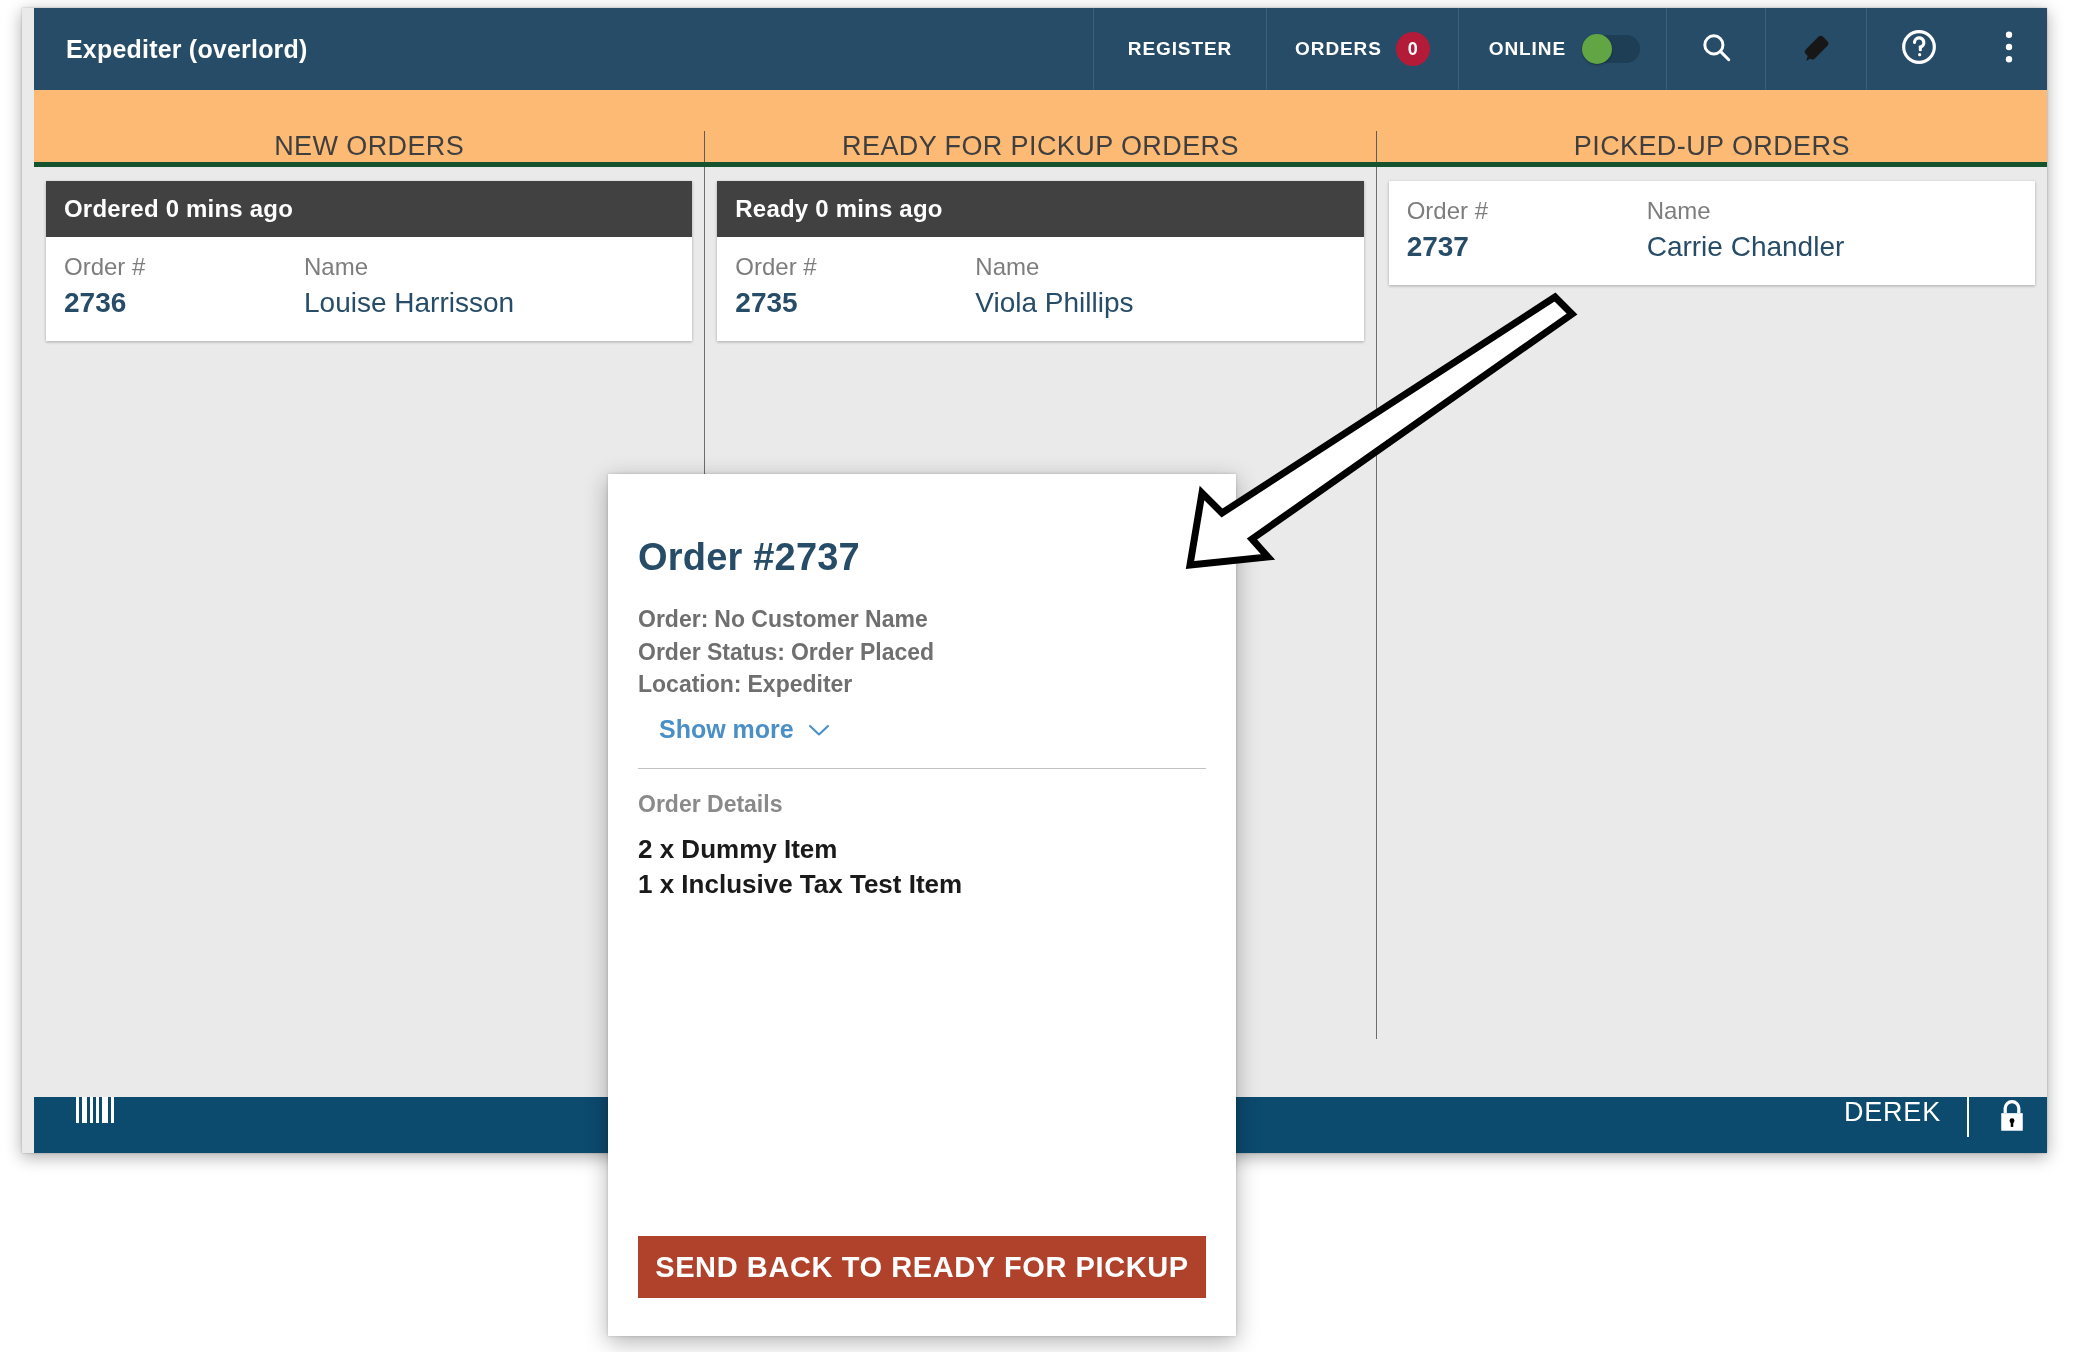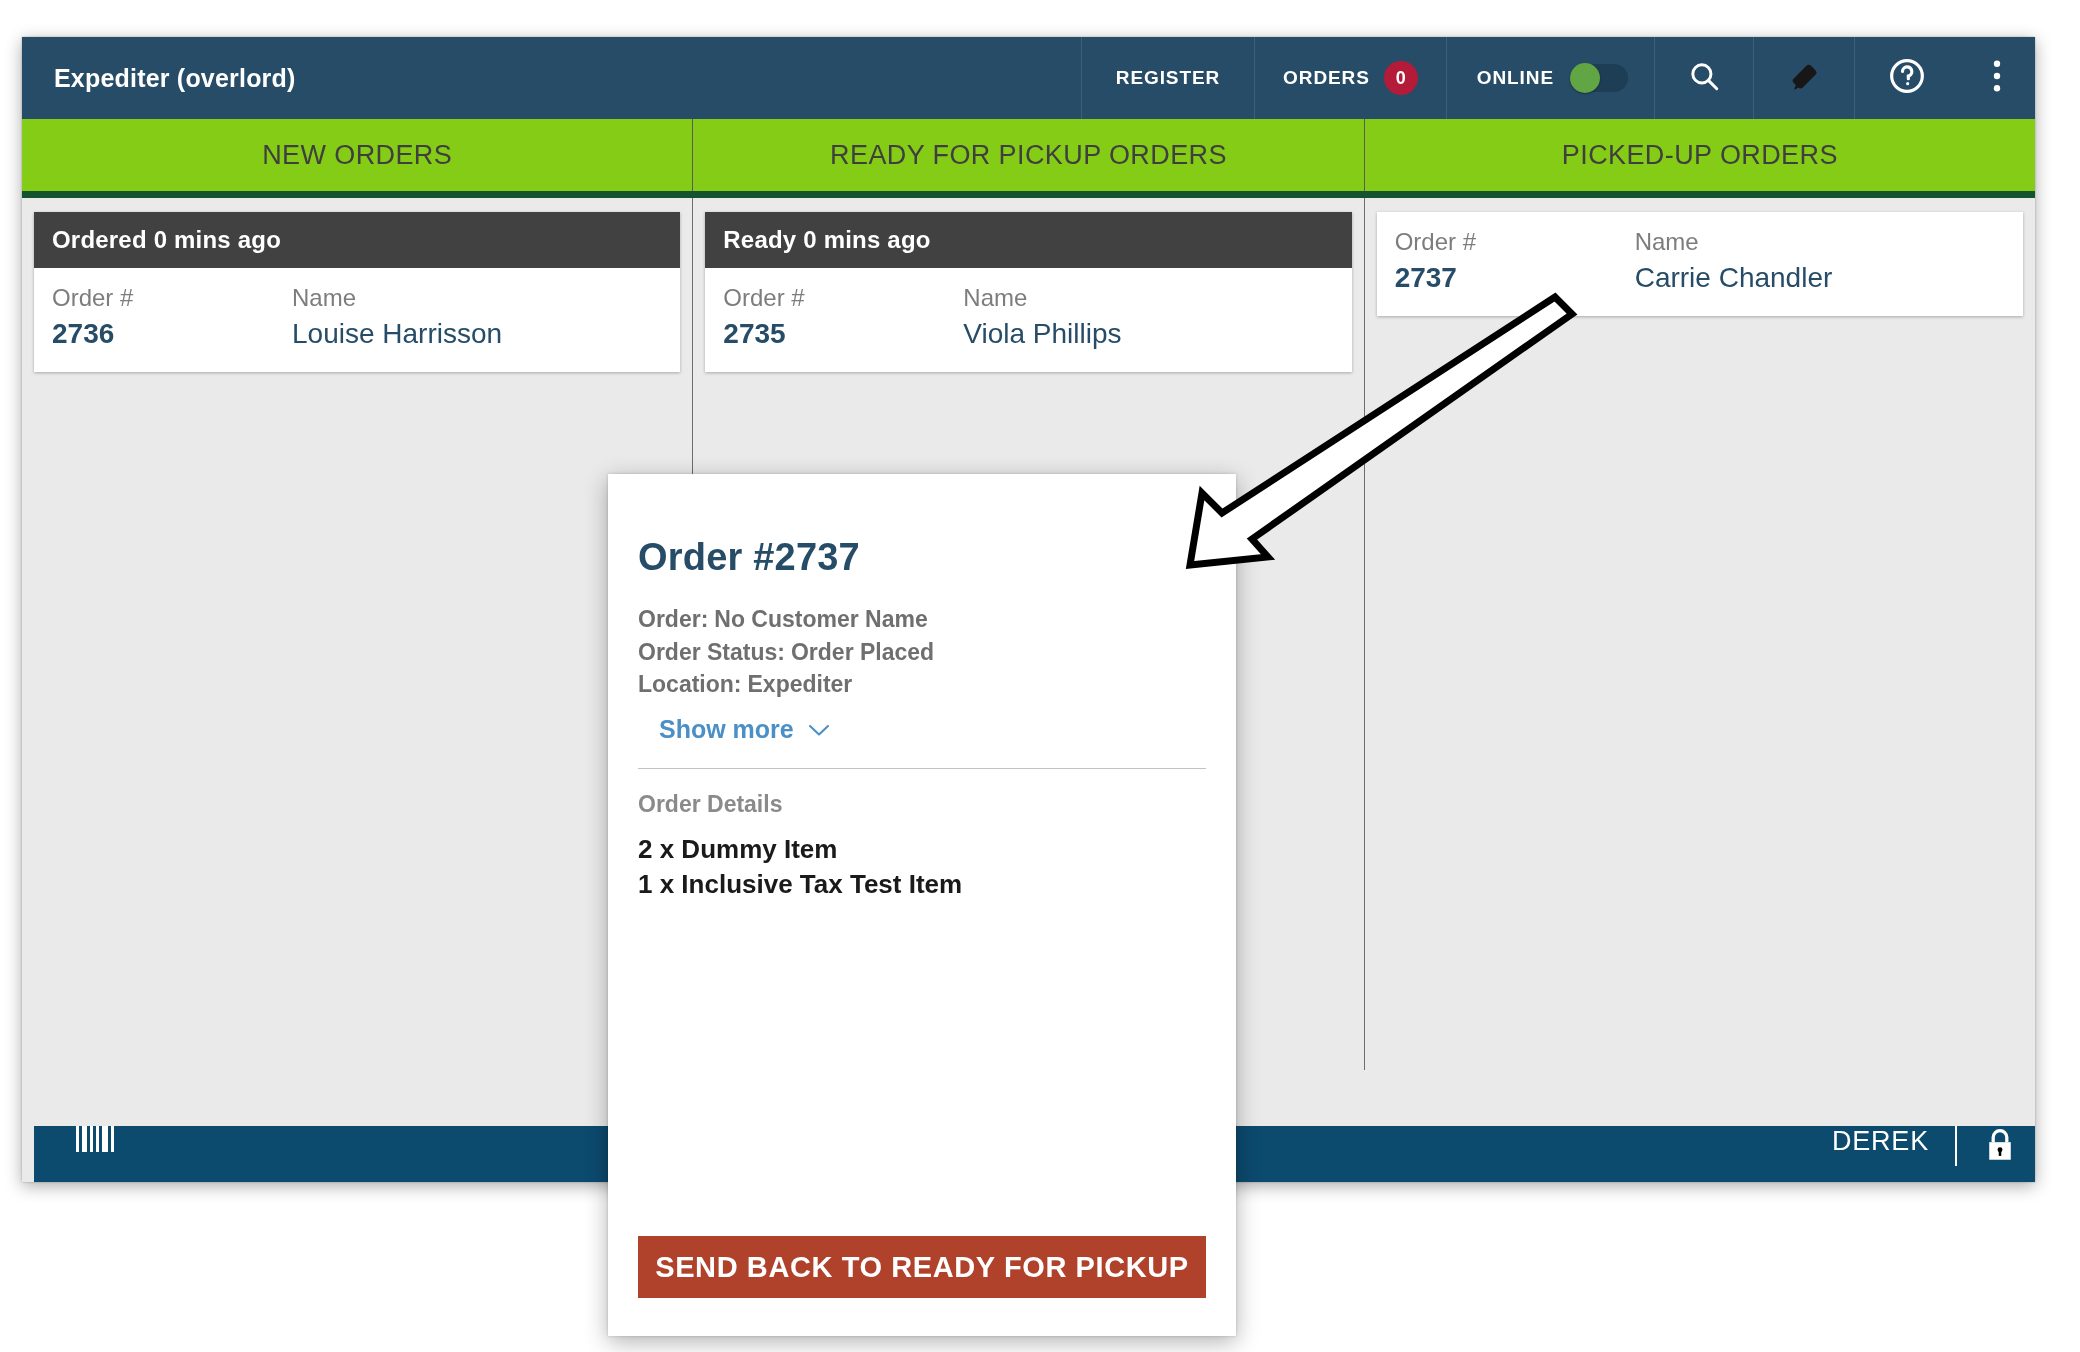--- a/index.html
+++ b/index.html
@@ -16,26 +16,27 @@
     position: relative;
     width: 2080px;
     height: 1352px;
     background: #ffffff;
   }
 
   
   .app-window {
     position: absolute;
     left: 22px;
-    top: 37px;
+    top: 8px;
     width: 2013px;
     height: 1145px;
     background: #eaeaea;
     box-shadow: 0 4px 16px rgba(0,0,0,0.33), 0 0 2px rgba(0,0,0,0.25);
     overflow: hidden;
+    padding-left: 12px;
   }
 
   
   .topbar {
     position: relative;
     height: 82px;
     background: #274c67;
     display: flex;
     align-items: center;
   }
@@ -103,22 +104,23 @@
     background: #62a545;
     box-shadow: 0 1px 2px rgba(0,0,0,0.35);
   }
 
   .ico { display: block; }
 
   
   .col-headers {
     display: flex;
     height: 72px;
-    background: #84cc16;
-    border-bottom: 7px solid #14532d;
+    background: #fdba74;
+    border-bottom: 5px solid #14532d;
+    align-items: flex-end;
   }
   .col-head {
     flex: 1 1 0;
     display: flex;
     align-items: center;
     justify-content: center;
     font-size: 27px;
     color: #3f3f3f;
     letter-spacing: 0.4px;
     border-right: 1px solid #5c5c5c;

